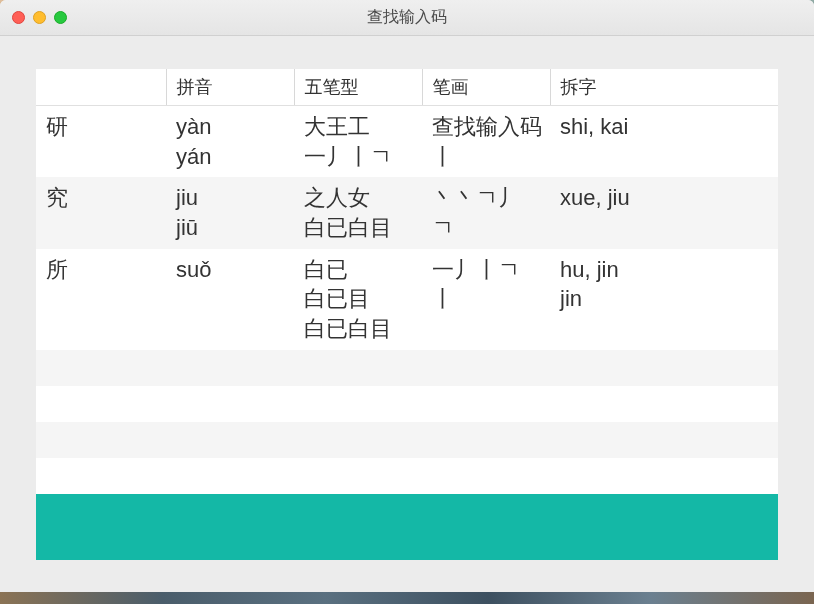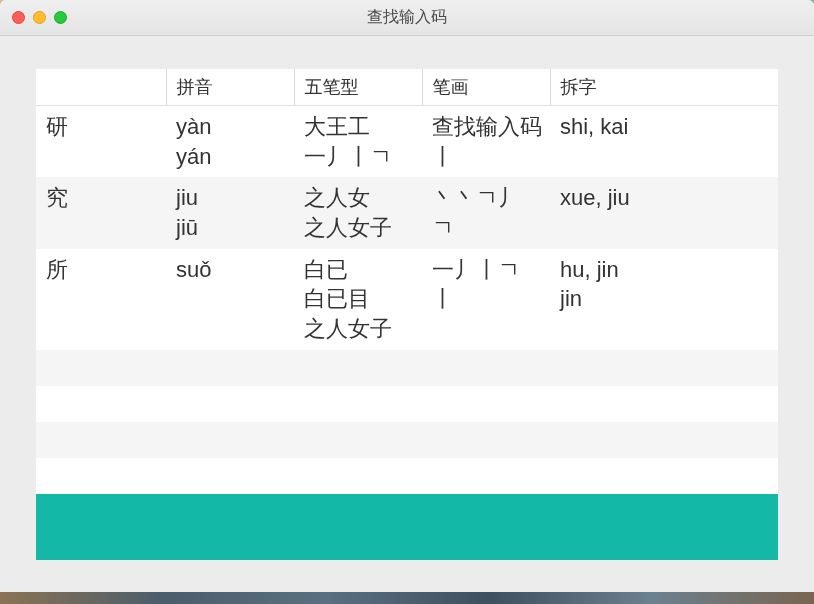--- a/index.html
+++ b/index.html
@@ -175,31 +175,31 @@
 一丿丨ㄱ</td>
             <td class="multi-line">查找输入码
 丨</td>
             <td class="multi-line">shi, kai</td>
           </tr>
           <tr class="data-row">
             <td>究</td>
             <td class="multi-line">jiu
 jiū</td>
             <td class="multi-line">之人女
-之人女子</td>
+白已白目</td>
             <td class="multi-line">丶丶ㄱ丿
 ㄱ</td>
             <td class="multi-line">xue, jiu</td>
           </tr>
           <tr class="data-row">
             <td>所</td>
             <td class="multi-line">suǒ</td>
             <td class="multi-line">白已
 白已目
-之人女子</td>
+白已白目</td>
             <td class="multi-line">一丿丨ㄱ
 丨</td>
             <td class="multi-line">hu, jin
 jin</td>
           </tr>
           <tr class="filler-row">
               <td colspan="5"></td>
             </tr>
           <tr class="filler-row">
               <td colspan="5"></td>

